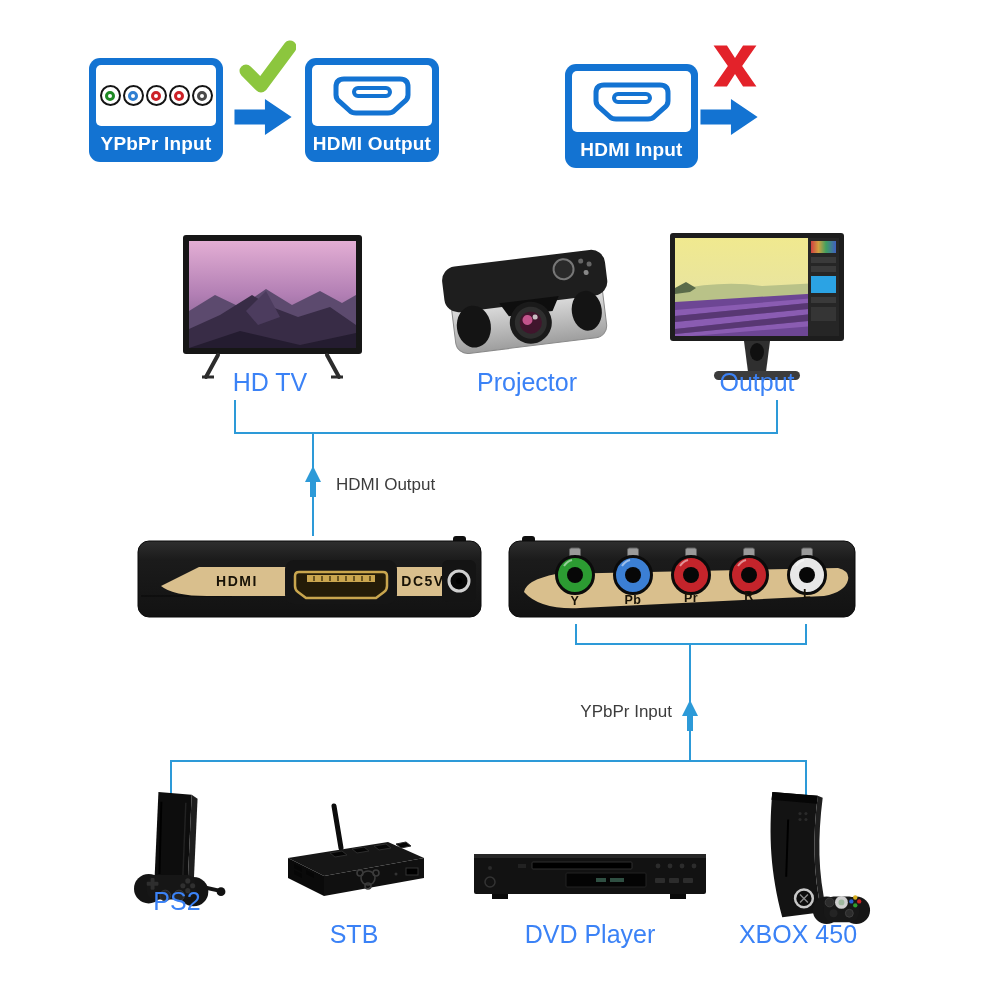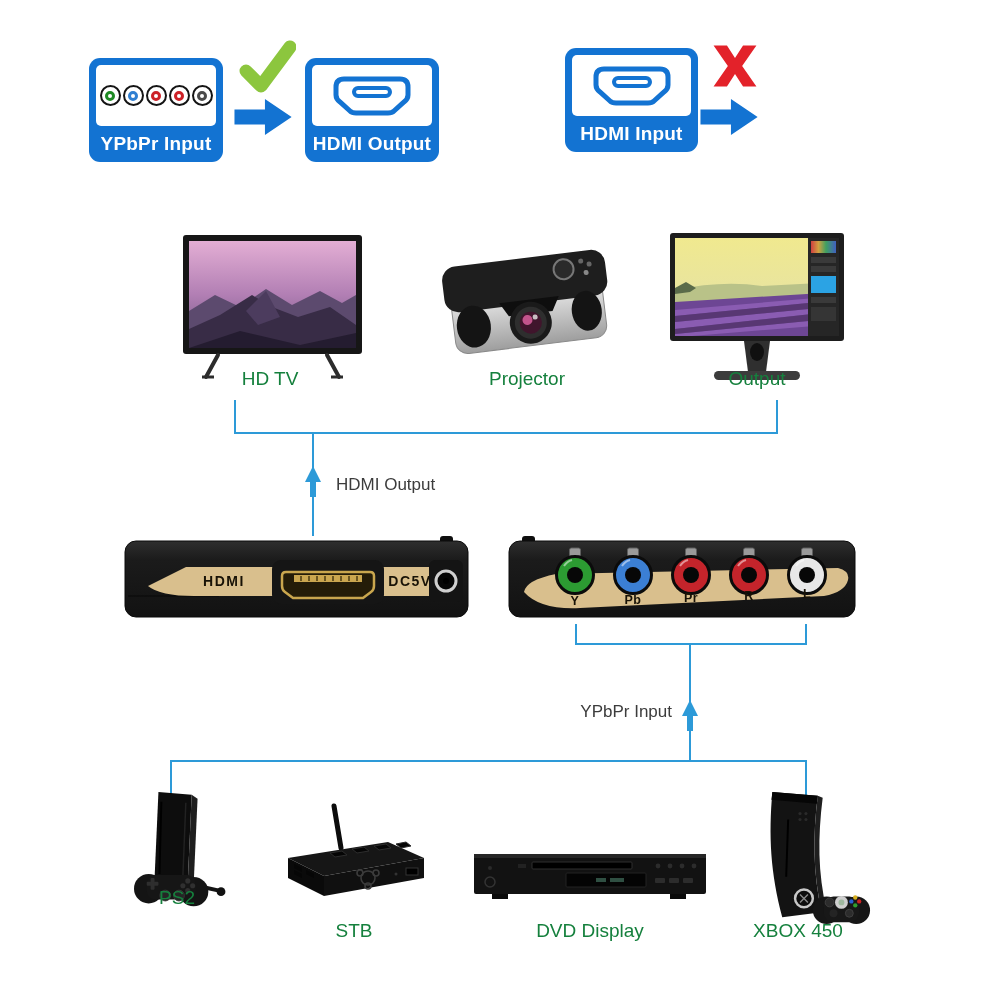--- a/index.html
+++ b/index.html
@@ -23,21 +23,21 @@
     background:#fff;display:flex;align-items:center;justify-content:center;flex:0 0 auto}
   .comp-inner{width:10px;height:10px;border:3px solid var(--c,#444);border-radius:50%;background:#fff}
 
   
   .cline{position:absolute;background:var(--line_blue)}
   .arrow-head{position:absolute;width:0;height:0;border-left:8px solid transparent;
     border-right:8px solid transparent;border-bottom:16px solid var(--line_blue)}
   .arrow-stem{position:absolute;width:6px;background:var(--line_blue)}
 
   .conn-label{position:absolute;font-size:17px;color:var(--label_dark);white-space:nowrap}
-  .dev-label{position:absolute;transform:translateX(-50%);font-size:19px;color:#15803d;white-space:nowrap}
+  .dev-label{position:absolute;transform:translateX(-50%);font-size:25px;color:#3b82f6;white-space:nowrap}
 
   .abs{position:absolute}
   svg{display:block}
   .conv-text{font-family:"Liberation Sans",sans-serif;font-weight:bold;font-size:14px;
     fill:#181206;letter-spacing:1.5px;text-anchor:middle}
   .port-label{font-size:12.5px;letter-spacing:.5px}
   .jack-ring{fill:var(--c,#888)}
 </style>
 </head>
 <body>
@@ -79,21 +79,21 @@
   <div class="flow-box" style="left:305px;top:58px;width:134px">
     <div class="flow-panel">
       <svg width="84" height="46" viewBox="0 0 84 46">
         <path d="M14,6 H70 Q78,6 78,14 V22 Q78,26 74,29 L64,38 Q62,40 58,40 H26 Q22,40 20,38 L10,29 Q6,26 6,22 V14 Q6,6 14,6 Z" fill="none" stroke="var(--accent_blue)" stroke-width="5"></path>
         <rect x="24" y="15" width="36" height="8" rx="4" fill="none" stroke="var(--accent_blue)" stroke-width="4"></rect>
       </svg>
     </div>
     <div class="flow-label">HDMI Output</div>
   </div>
 
-  <div class="flow-box" style="left:565px;top:48px;width:133px">
+  <div class="flow-box" style="left:565px;top:64px;width:133px">
     <div class="flow-panel">
       <svg width="84" height="46" viewBox="0 0 84 46">
         <path d="M14,6 H70 Q78,6 78,14 V22 Q78,26 74,29 L64,38 Q62,40 58,40 H26 Q22,40 20,38 L10,29 Q6,26 6,22 V14 Q6,6 14,6 Z" fill="none" stroke="var(--accent_blue)" stroke-width="5"></path>
         <rect x="24" y="15" width="36" height="8" rx="4" fill="none" stroke="var(--accent_blue)" stroke-width="4"></rect>
       </svg>
     </div>
     <div class="flow-label">HDMI Input</div>
   </div>
 
   <div class="abs" style="left:710px;top:42px">
@@ -206,21 +206,21 @@
   <div class="dev-label" style="left:757px;top:368px">Output</div>
 
   <div class="cline" style="left:234px;top:400px;width:2px;height:34px"></div>
   <div class="cline" style="left:776px;top:400px;width:2px;height:34px"></div>
   <div class="cline" style="left:234px;top:432px;width:544px;height:2px"></div>
   <div class="cline" style="left:312px;top:432px;width:2px;height:104px"></div>
   <div class="arrow-head" style="left:305px;top:466px"></div>
   <div class="arrow-stem" style="left:310px;top:481px;height:16px"></div>
   <div class="conn-label" style="left:336px;top:475px">HDMI Output</div>
 
-  <div class="abs" style="left:124px;top:534px">
+  <div class="abs" style="left:137px;top:534px">
     <svg width="345" height="90" viewBox="0 0 345 90">
       <defs>
         <linearGradient id="convbody" x1="0" y1="0" x2="0" y2="1">
           <stop offset="0" stop-color="#2e2e2e"></stop>
             <stop offset="0.25" stop-color="#1b1b1b"></stop>
             <stop offset="1" stop-color="#121212"></stop>
         </linearGradient>
       </defs>
       <rect x="316" y="2" width="13" height="10" rx="3" fill="#0e0e0e"></rect>
       <rect x="1" y="7" width="343" height="76" rx="11" fill="url(#convbody)" stroke="#0a0a0a"></rect>
@@ -416,16 +416,16 @@
       <circle cx="132" cy="117" r="2.2" fill="#cc2222"></circle>
       <circle cx="128" cy="121" r="2.2" fill="#2f9e2f"></circle>
       <circle cx="102" cy="118" r="4.5" fill="#2c2c2c" stroke="#3f3f3f"></circle>
       <circle cx="106" cy="129" r="4" fill="#242424"></circle>
       <circle cx="122" cy="129" r="4" fill="#2c2c2c" stroke="#3f3f3f"></circle>
     </svg>
   </div>
 
   <div class="dev-label" style="left:177px;top:887px">PS2</div>
   <div class="dev-label" style="left:354px;top:920px">STB</div>
-  <div class="dev-label" style="left:590px;top:920px">DVD Display</div>
+  <div class="dev-label" style="left:590px;top:920px">DVD Player</div>
   <div class="dev-label" style="left:798px;top:920px">XBOX 450</div>
 
 </div>
 
 </body></html>

